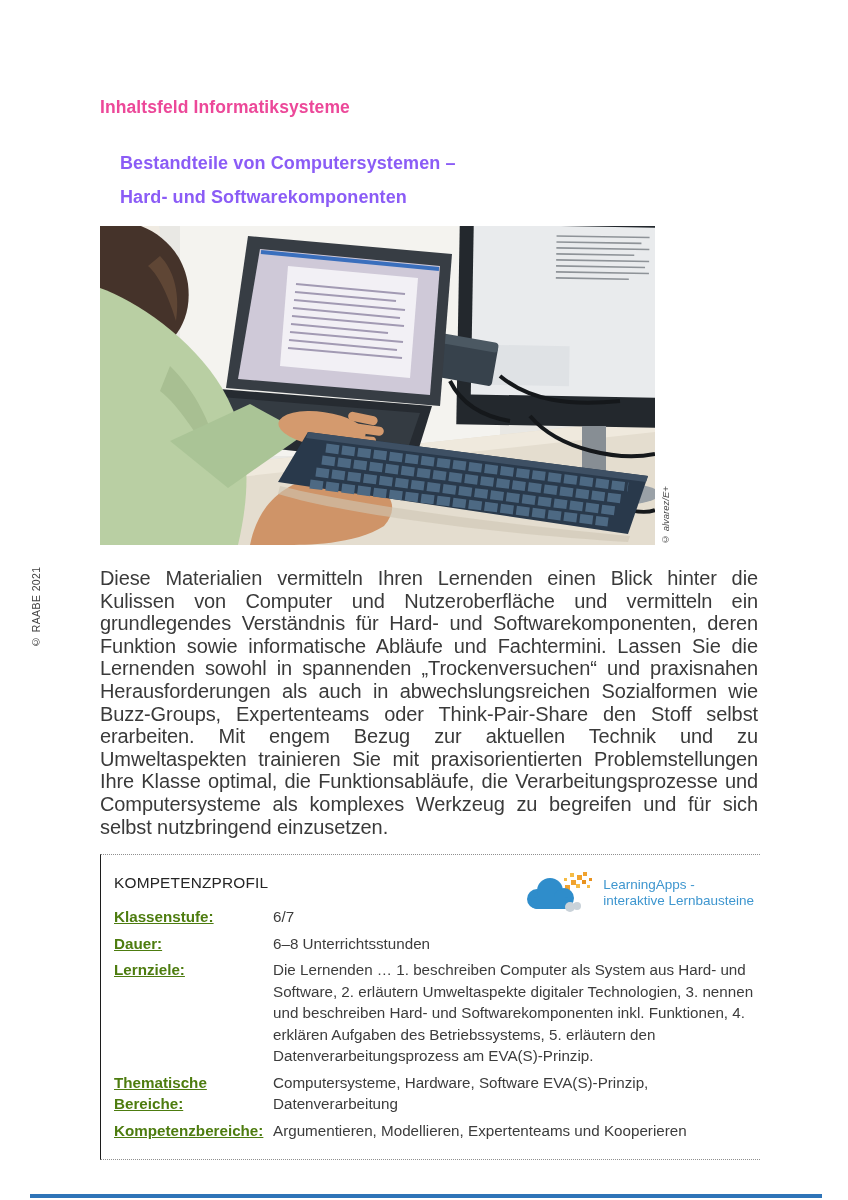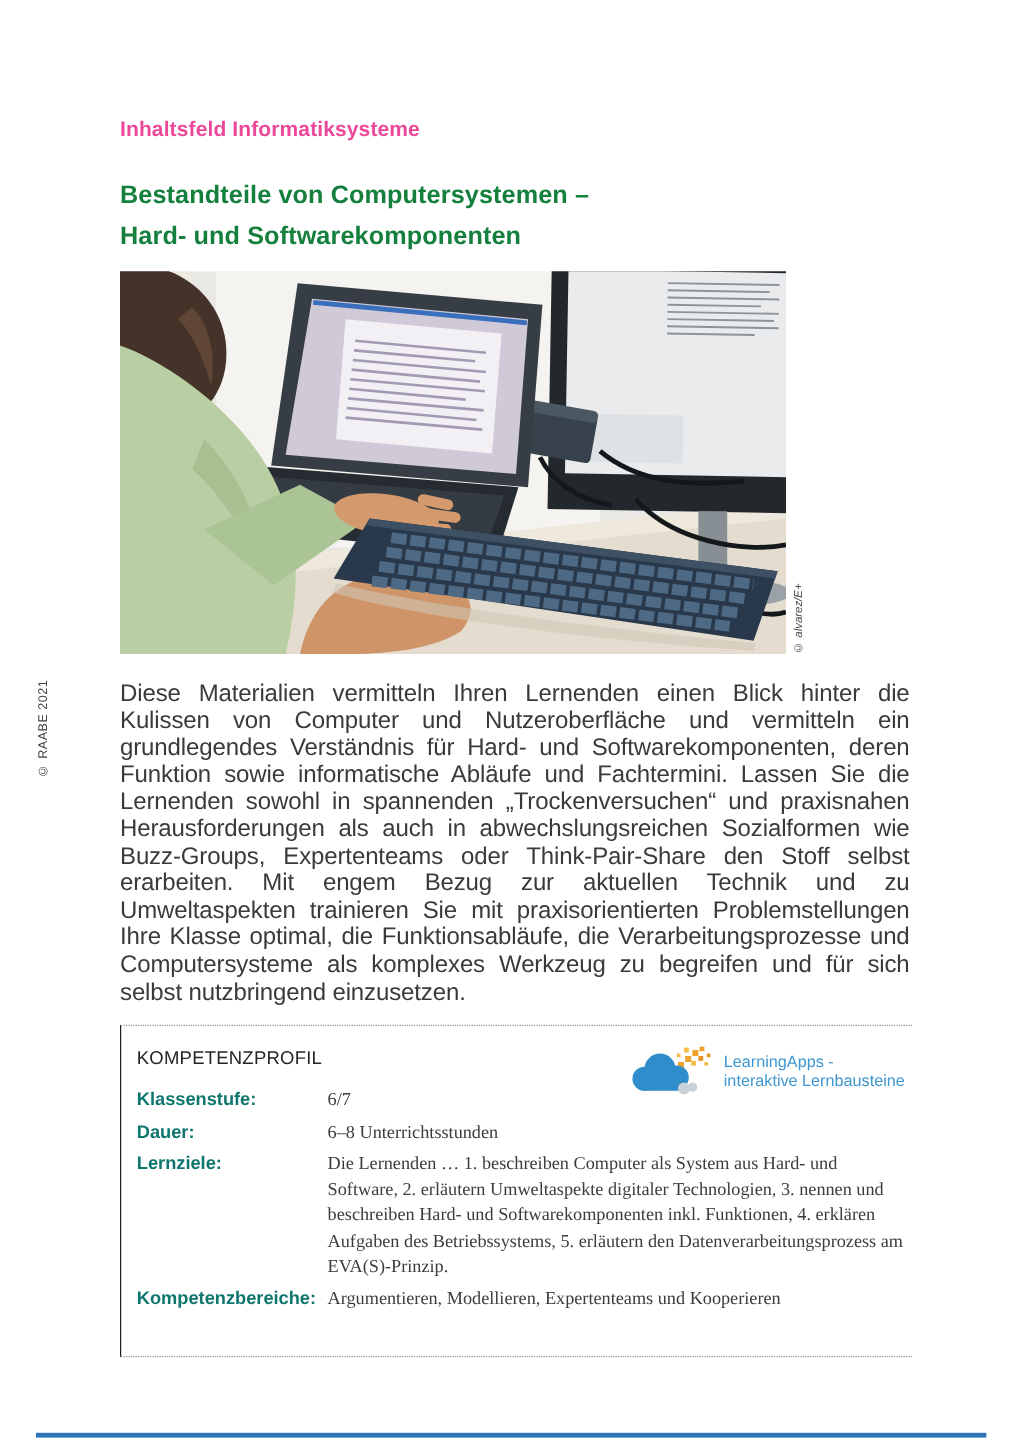--- a/index.html
+++ b/index.html
@@ -10,21 +10,21 @@
   .side-copyright {
     position:absolute; left:30px; top:548px; height:100px;
     writing-mode:vertical-rl; transform:rotate(180deg);
     font-size:10.5px; letter-spacing:0.4px; color:#3f3f3f; white-space:nowrap;
   }
 
   .content { position:absolute; left:100px; top:0; width:660px; }
 
   .eyebrow { margin-top:97px; font-size:17.5px; font-weight:bold; color:#ec4899; letter-spacing:0.1px; }
 
-  .title { margin-top:28px; font-size:21px; line-height:34px; font-weight:bold; color:#15803d; letter-spacing:0.1px; }
+  .title { margin-top:28px; font-size:18px; line-height:34px; font-weight:bold; color:#8b5cf6; letter-spacing:0.1px;margin-left:20px; }
 
   .byline { margin-top:23px; font-size:15.2px; line-height:22px; color:#3d3d3d; }
 
   .photo-wrap { position:relative; margin-top:12px; width:555px; height:319px; }
   .photo-wrap svg { display:block; width:555px; height:319px; }
   .photo-credit {
     position:absolute; right:-16px; bottom:0px; height:80px;
     writing-mode:vertical-rl; transform:rotate(180deg);
     font-size:9.5px; font-style:italic; color:#4c4c4c; white-space:nowrap;
   }
@@ -40,22 +40,22 @@
     border-left:1.5px solid #1c1c1c;
     padding:19px 0 13px 13px; min-height:277px;
   }
   .profile-heading { font-size:15.4px; font-weight:normal; color:#252525; letter-spacing:0.2px; margin-bottom:14px; }
 
   .logo { position:absolute; top:17px; right:6px; display:flex; align-items:center; gap:6px; }
   .logo svg { display:block; }
   .logo-text { font-size:13.5px; line-height:16px; color:#3e96cf; }
 
   .profile-row { display:flex; margin-bottom:5px; font-size:15.2px; line-height:21.5px; }
-  .profile-label { flex:0 0 159px; font-weight:bold; color:#0f766e; }
-  .profile-value { flex:1; color:#3c3c3c; text-align:left; padding-right:4px;font-family:Liberation Serif, serif; }
+  .profile-label { flex:0 0 159px; font-weight:bold; color:#4d7c0f;text-decoration:underline; }
+  .profile-value { flex:1; color:#3c3c3c; text-align:left; padding-right:4px; }
 
   .bottom-bar { position:absolute; left:30px; top:1194px; width:792px; height:4px; background:#2e74b8; }
 </style>
 </head>
 <body>
 
 <div class="page">
 
   <div class="side-copyright">© RAABE 2021</div>
 
@@ -206,20 +206,24 @@
       </div>
       <div class="profile-row">
         <div class="profile-label">Dauer:</div>
         <div class="profile-value">6–8 Unterrichtsstunden</div>
       </div>
       <div class="profile-row">
         <div class="profile-label">Lernziele:</div>
         <div class="profile-value">Die Lernenden … 1. beschreiben Computer als System aus Hard- und Software, 2. erläutern Umweltaspekte digitaler Technologien, 3. nennen und beschreiben Hard- und Softwarekomponenten inkl. Funktionen, 4. erklären Aufgaben des Betriebssystems, 5. erläutern den Datenverarbeitungsprozess am EVA(S)-Prinzip.</div>
       </div>
       <div class="profile-row">
+        <div class="profile-label">Thematische Bereiche:</div>
+        <div class="profile-value">Computersysteme, Hardware, Software EVA(S)-Prinzip, Datenverarbeitung</div>
+      </div>
+      <div class="profile-row">
         <div class="profile-label">Kompetenzbereiche:</div>
         <div class="profile-value">Argumentieren, Modellieren, Expertenteams und Kooperieren</div>
       </div>
     </div>
 
   </div>
 
   <div class="bottom-bar"></div>
 </div>
 

